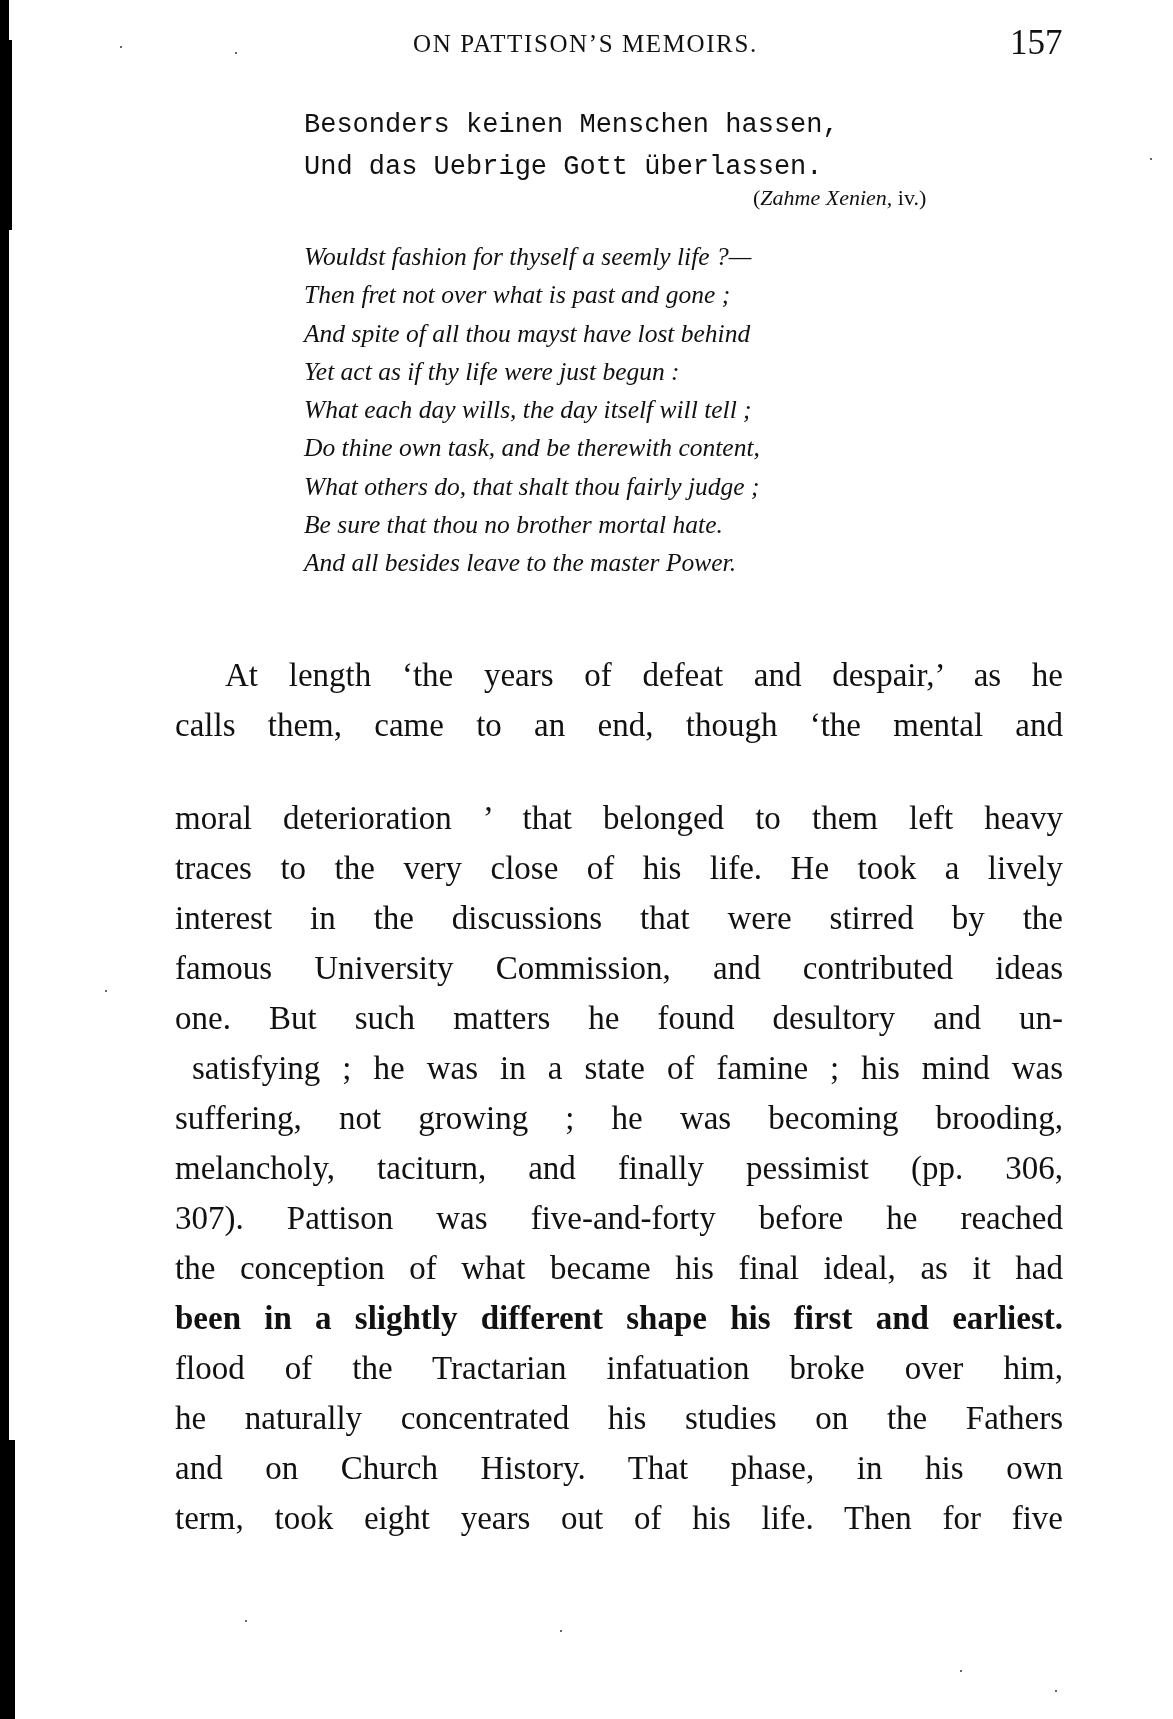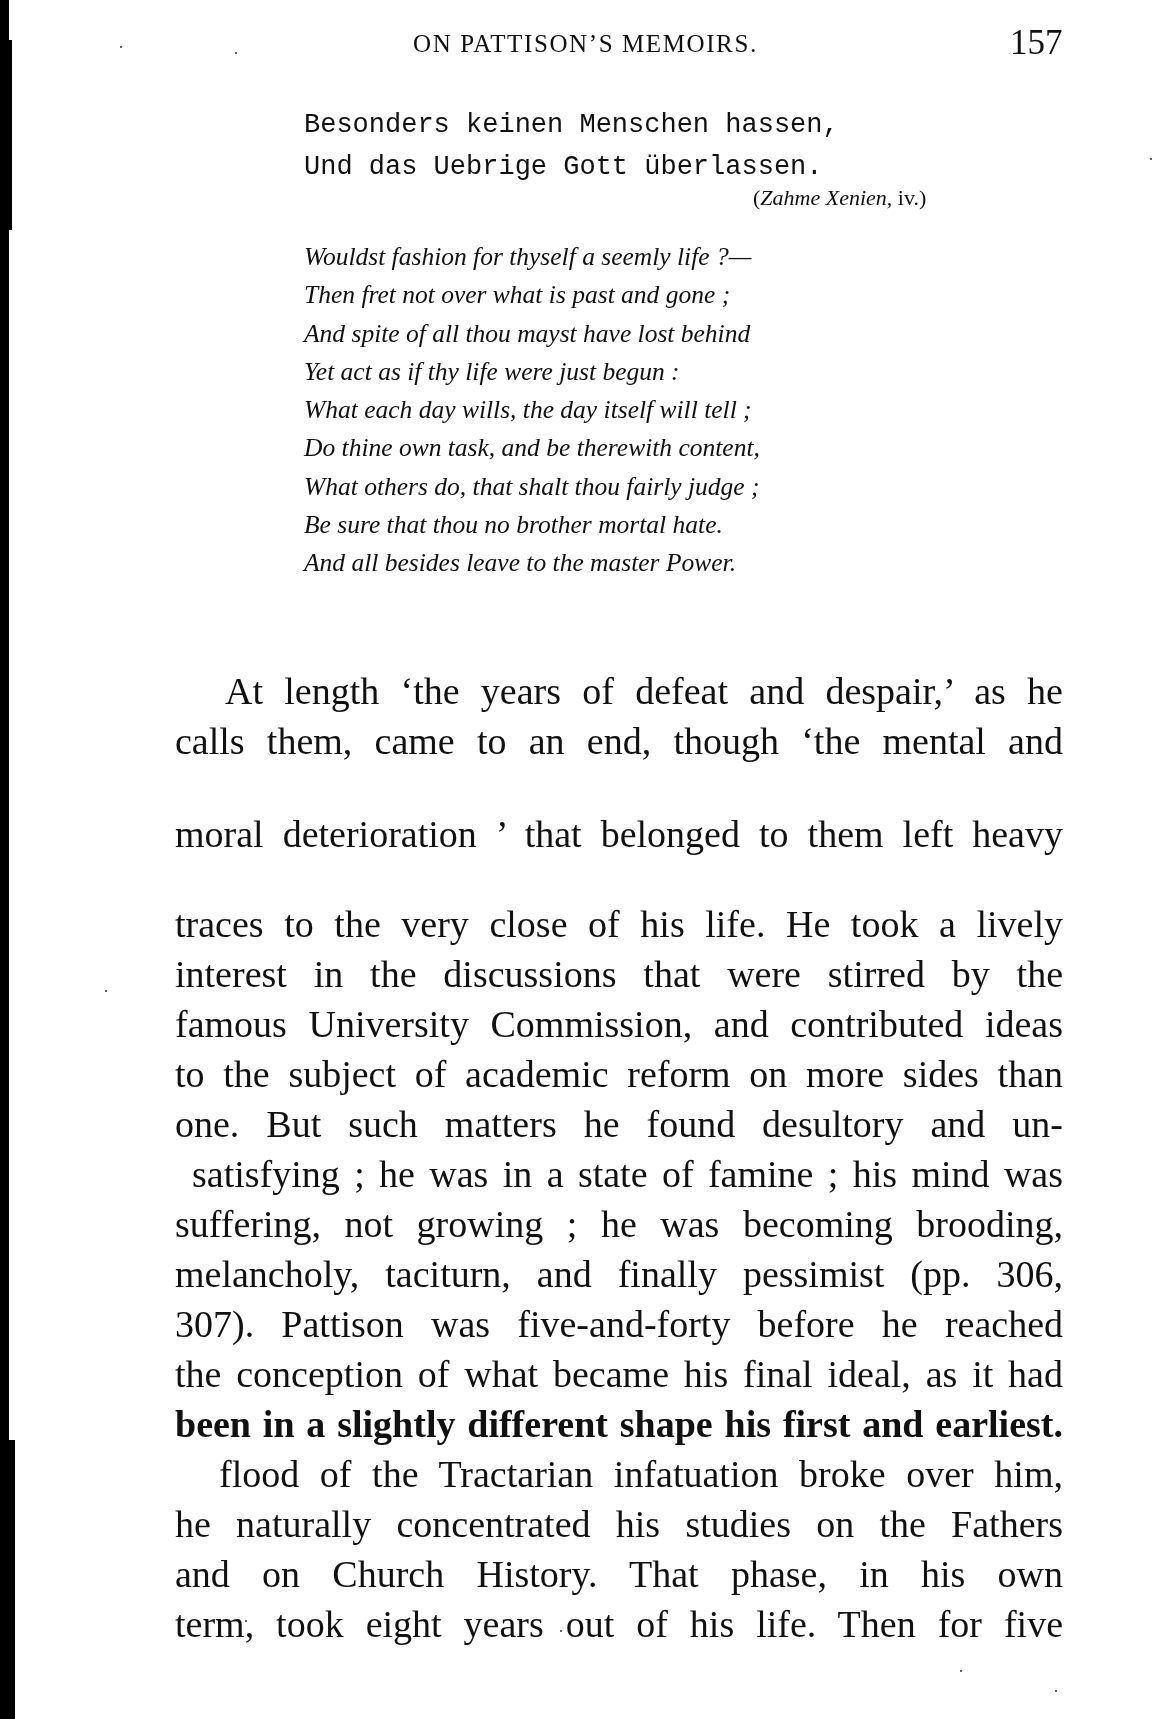--- a/index.html
+++ b/index.html
@@ -20,22 +20,22 @@
 
   .german { position: absolute; left: 304px; top: 104px; font-size: 27px; line-height: 42px; white-space: nowrap; font-family: Liberation Mono, monospace; }
   .german div { height: 42px; }
   .attribution { position: absolute; left: 753px; top: 182px; font-size: 22px; line-height: 32px; white-space: nowrap; }
   .attribution i { font-style: italic; }
 
   .poem { position: absolute; left: 304px; top: 238px; font-size: 25.5px; line-height: 38.3px; font-style: italic; white-space: nowrap; }
   .poem div { height: 38.3px; }
 
   .body-text {
-    position: absolute; left: 175px; top: 666px; width: 888px;
-    font-size: 38px; line-height: 50px; text-align: justify;
+    position: absolute; left: 175px; top: 650px; width: 888px;
+    font-size: 33px; line-height: 50px; text-align: justify;
   }
   .body-text .line { display: block; height: 50px; text-align: justify; text-align-last: justify; white-space: nowrap; }
   .indent { padding-left: 50px; }
 
   .speck { position: absolute; width: 2px; height: 2px; background: #666; }
 </style>
 </head>
 <body>
 
 <div class="edge-bar"></div>
@@ -63,32 +63,31 @@
   <div>Do thine own task, and be therewith content,</div>
   <div>What others do, that shalt thou fairly judge ;</div>
   <div>Be sure that thou no brother mortal hate.</div>
   <div>And all besides leave to the master Power.</div>
 </section>
 
 <article class="body-text">
   <span class="line indent" style="white-space: normal;">At length ‘the years of defeat and despair,’ as he</span>
   <span class="line" style="white-space: normal;">calls them, came to an end, though ‘the mental and</span>
   <span class="line" style="white-space: normal; margin-top: 43px;">moral deterioration ’ that belonged to them left heavy</span>
-  <span class="line" style="white-space: normal; margin-top: 40px;">traces to the very close of his life.  He took a lively</span>
+  <span class="line" style="white-space: normal;">traces to the very close of his life.  He took a lively</span>
   <span class="line" style="white-space: normal;">interest in the discussions that were stirred by the</span>
   <span class="line" style="white-space: normal;">famous University Commission, and contributed ideas</span>
-  <span class="line" style="white-space: normal;">to the subject of academic reform on more sides than</span>
   <span class="line" style="white-space: normal;">one.  But such matters he found desultory and un-</span>
   <span class="line" style="white-space: normal; margin-left: 17px;">satisfying ; he was in a state of famine ; his mind was</span>
   <span class="line" style="white-space: normal;">suffering, not growing ; he was becoming brooding,</span>
   <span class="line" style="white-space: normal;">melancholy, taciturn, and finally pessimist (pp. 306,</span>
   <span class="line" style="white-space: normal;">307).  Pattison was five-and-forty before he reached</span>
   <span class="line" style="white-space: normal;">the conception of what became his final ideal, as it had</span>
   <span class="line" style="white-space: normal; font-weight: bold;">been in a slightly different shape his first and earliest.</span>
-  <span class="line" style="white-space: normal; margin-left: 44px;">flood of the Tractarian infatuation  broke over him,</span>
+  <span class="line" style="white-space: normal;">flood of the Tractarian infatuation  broke over him,</span>
   <span class="line" style="white-space: normal;">he naturally concentrated his studies on the Fathers</span>
   <span class="line" style="white-space: normal;">and on Church History.  That phase, in his own</span>
   <span class="line" style="white-space: normal;">term, took eight years out of his life.  Then for five</span>
 </article>
 
 <div class="speck" style="left:120px;top:46px"></div>
 <div class="speck" style="left:235px;top:52px"></div>
 <div class="speck" style="left:1150px;top:158px"></div>
 <div class="speck" style="left:105px;top:990px"></div>
 <div class="speck" style="left:245px;top:1620px"></div>

